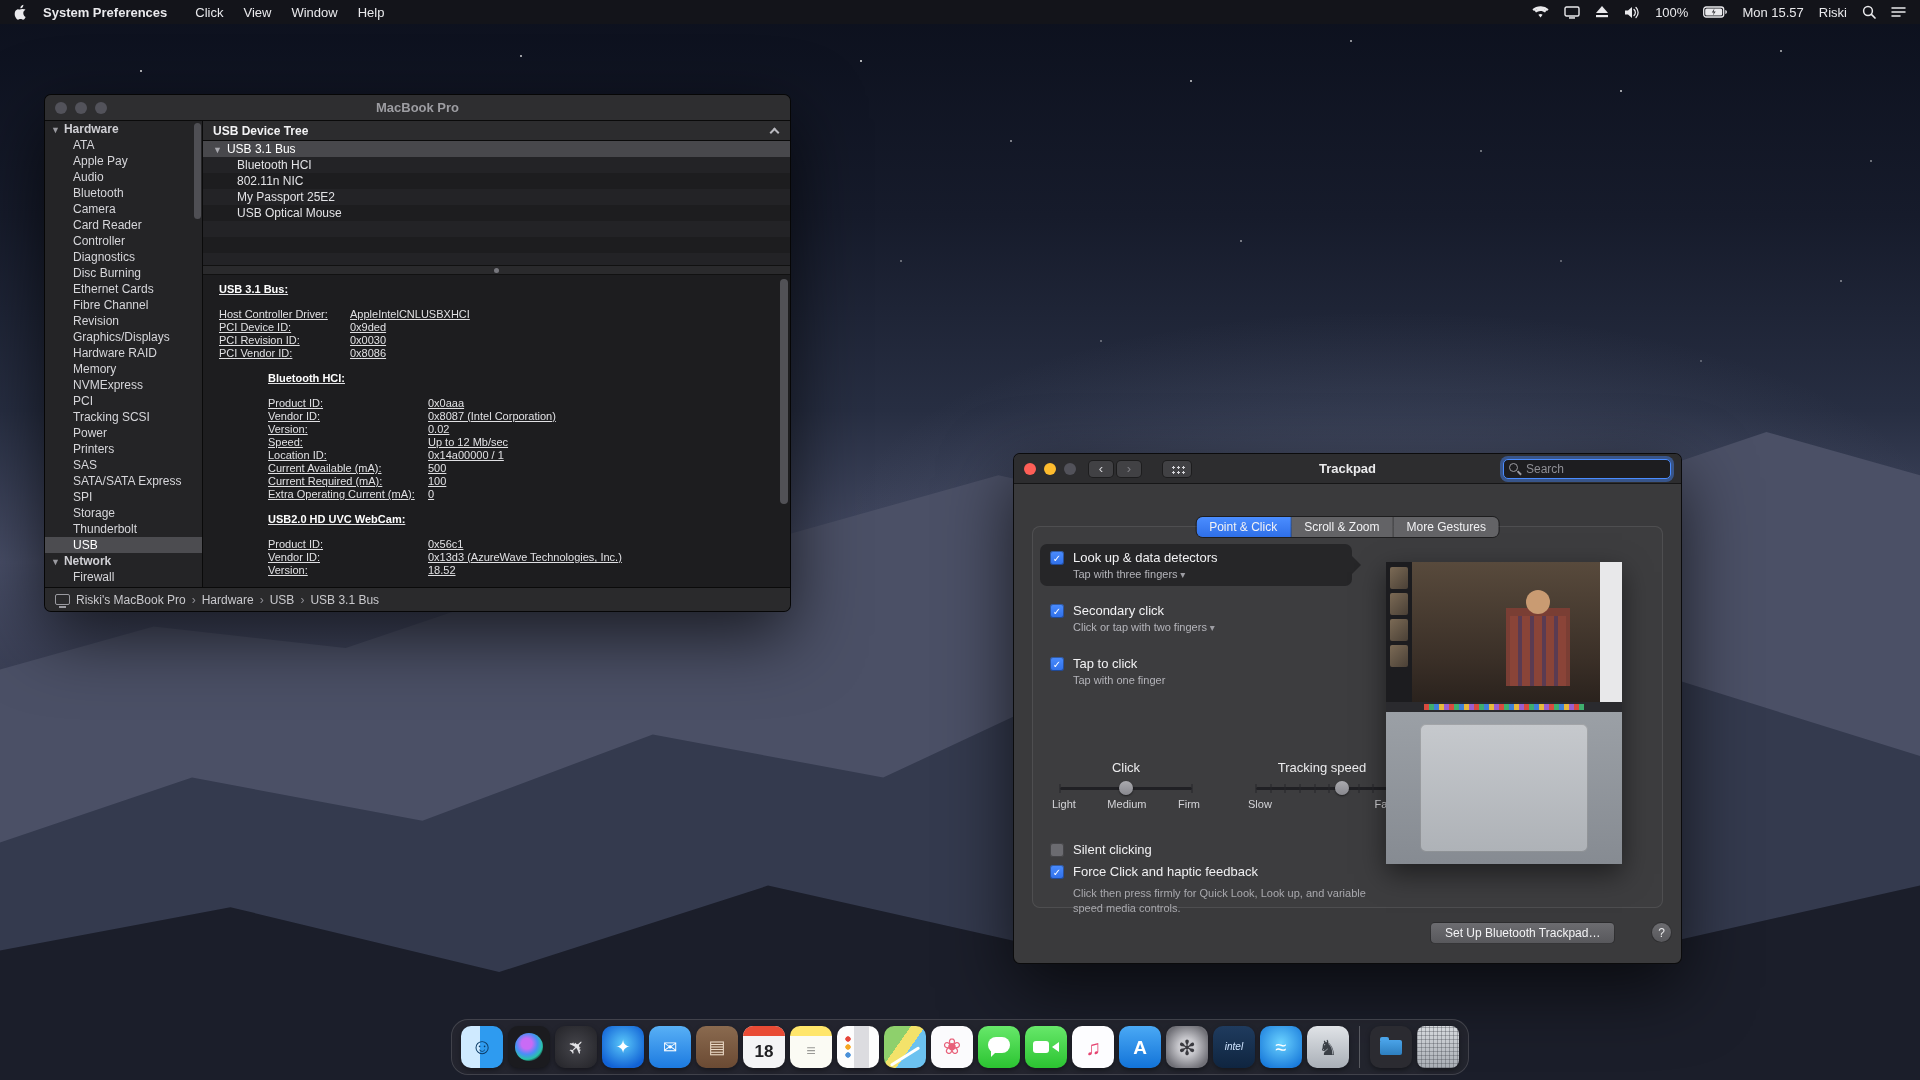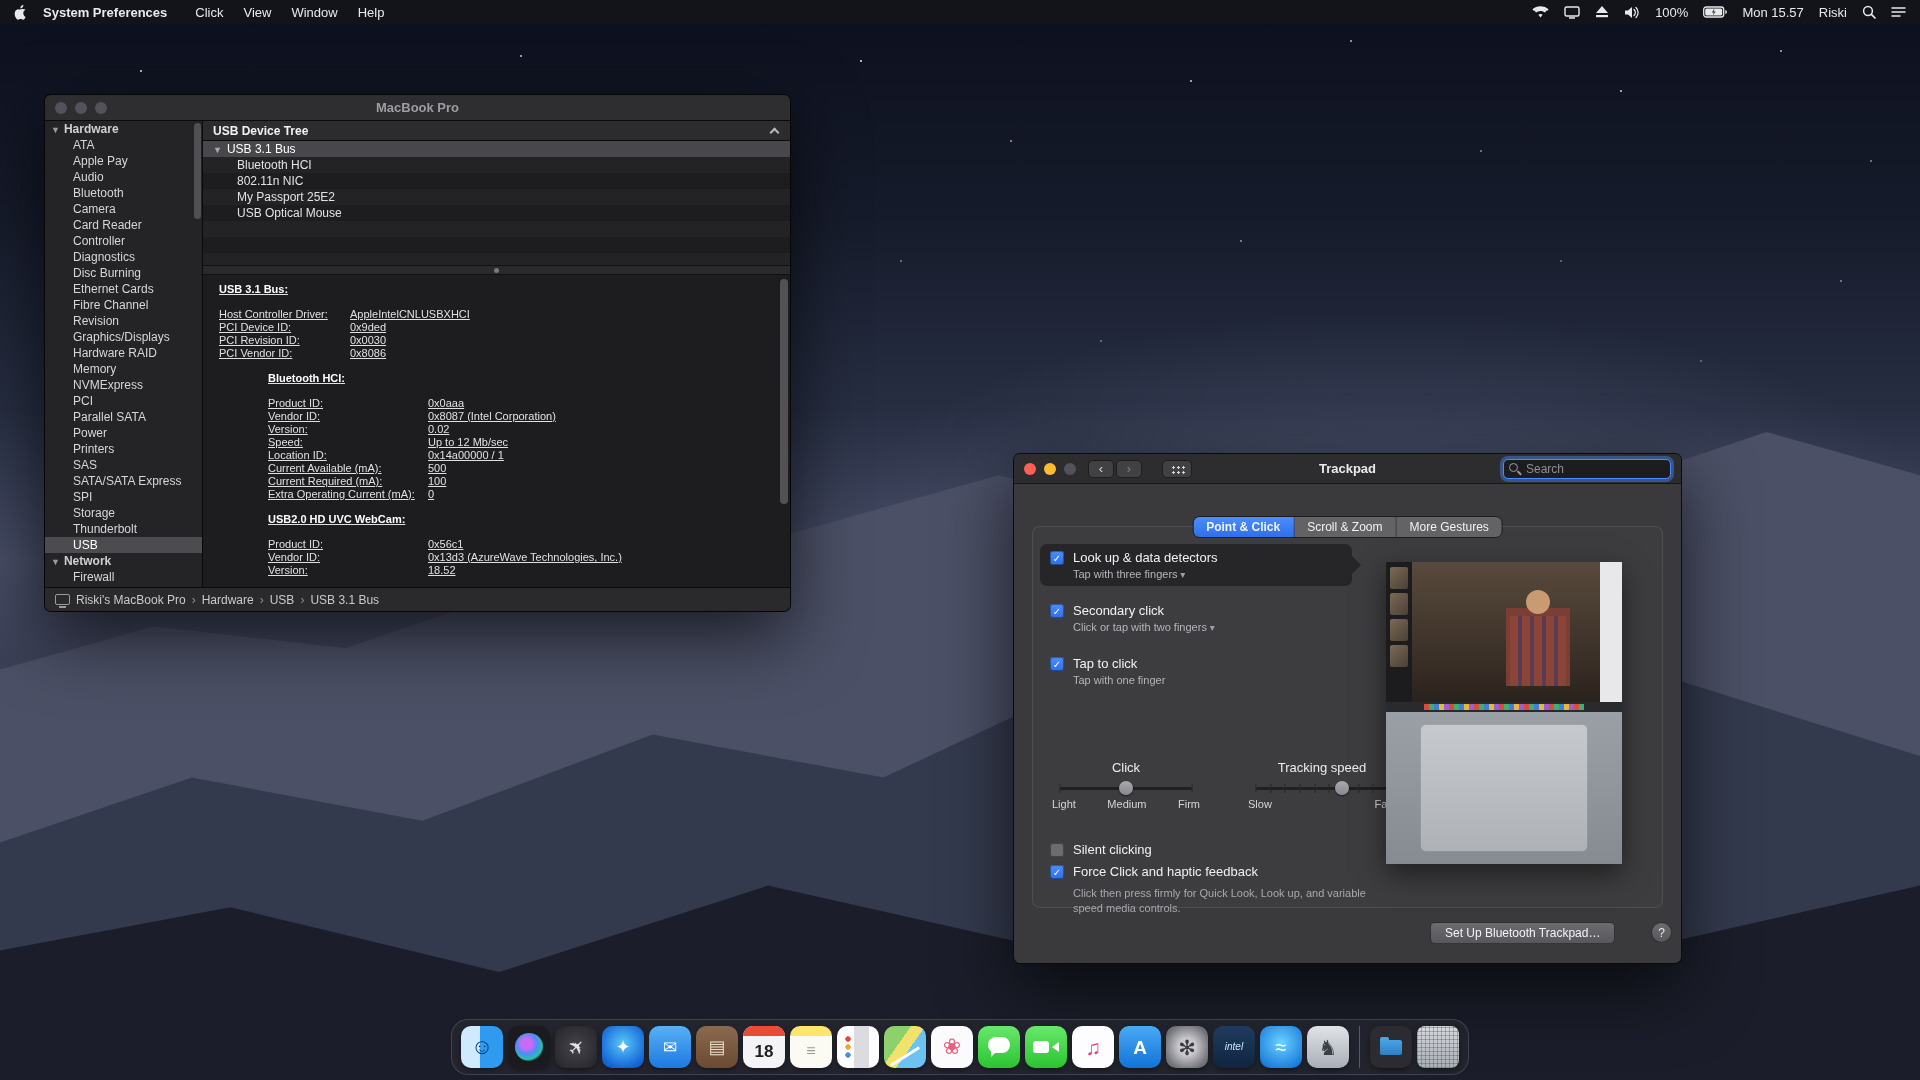--- a/index.html
+++ b/index.html
@@ -76,21 +76,21 @@
 .tp-search{position:absolute;right:10px;top:5px;width:168px;height:20px;}
 .tp-search input{width:100%;height:100%;background:#1d1d20;border:1px solid #4a8cff;border-radius:5px;color:#eee;font-size:12px;padding:0 6px 0 22px;outline:none;box-shadow:0 0 0 3px rgba(70,135,250,.45);font-family:"Liberation Sans",sans-serif;}
 .tp-search input::placeholder{color:#8e8e94;}
 .mag{position:absolute;left:6px;top:4px;width:9px;height:9px;border:1.5px solid #9a9aa0;border-radius:50%;}
 .mag::after{content:"";position:absolute;left:7px;top:8px;width:5px;height:1.5px;background:#9a9aa0;transform:rotate(45deg);}
 .tp-content{position:relative;height:480px;}
 .panel-box{position:absolute;left:18px;right:18px;top:42px;height:382px;border:1px solid rgba(255,255,255,.09);border-radius:8px;background:rgba(255,255,255,.02);}
 .tp-tabs{position:absolute;top:32px;left:50%;transform:translateX(-50%);display:flex;border-radius:7px;overflow:hidden;border:1px solid rgba(0,0,0,.5);z-index:5;}
 .tab{padding:3px 13px;font-size:12px;background:#636366;color:#f2f2f4;border-right:1px solid rgba(0,0,0,.4);}
 .tab:last-child{border-right:none;}
-.tab.selected{background:linear-gradient(#4b8dff,#2f6fe8);font-weight:bold;}
+.tab.selected{background:linear-gradient(#4b8dff,#2f6fe8);}
 .tp-options{position:absolute;left:26px;top:60px;width:312px;display:flex;flex-direction:column;gap:11px;}
 .tp-option{display:flex;align-items:flex-start;padding:6px 10px;}
 .tp-option.callout{background:#262628;border-radius:7px;position:relative;}
 .tp-option.callout::after{content:"";position:absolute;right:-9px;top:50%;margin-top:-9px;border-left:9px solid #262628;border-top:9px solid transparent;border-bottom:9px solid transparent;}
 .cb{width:14px;height:14px;border-radius:3px;background:#6b6b70;flex:none;display:flex;align-items:center;justify-content:center;font-size:10px;color:#fff;margin-right:9px;box-shadow:inset 0 0 0 1px rgba(0,0,0,.35);margin-top:1px;}
 .cb.checked{background:linear-gradient(#4b8dff,#2f6fe8);}
 .tp-option .t{font-size:13px;color:#f2f2f4;}
 .tp-option .s{font-size:11px;color:#b4b4ba;margin-top:3px;}
 .chev{color:#9d9da3;font-size:10px;}
 .tp-sliders{position:absolute;left:38px;top:276px;display:flex;gap:48px;}
@@ -251,21 +251,21 @@
             <div class="sb-item">Diagnostics</div>
             <div class="sb-item">Disc Burning</div>
             <div class="sb-item">Ethernet Cards</div>
             <div class="sb-item">Fibre Channel</div>
             <div class="sb-item">Revision</div>
             <div class="sb-item">Graphics/Displays</div>
             <div class="sb-item">Hardware RAID</div>
             <div class="sb-item">Memory</div>
             <div class="sb-item">NVMExpress</div>
             <div class="sb-item">PCI</div>
-            <div class="sb-item">Parallel SATA</div>
+            <div class="sb-item">Tracking SCSI</div>
             <div class="sb-item">Power</div>
             <div class="sb-item">Printers</div>
             <div class="sb-item">SAS</div>
             <div class="sb-item">SATA/SATA Express</div>
             <div class="sb-item">SPI</div>
             <div class="sb-item">Storage</div>
             <div class="sb-item">Thunderbolt</div>
             <div class="sb-item selected">USB</div>
             <div class="sb-header"><span class="tri">▼</span><span>Network</span></div>
             <div class="sb-item">Firewall</div>

